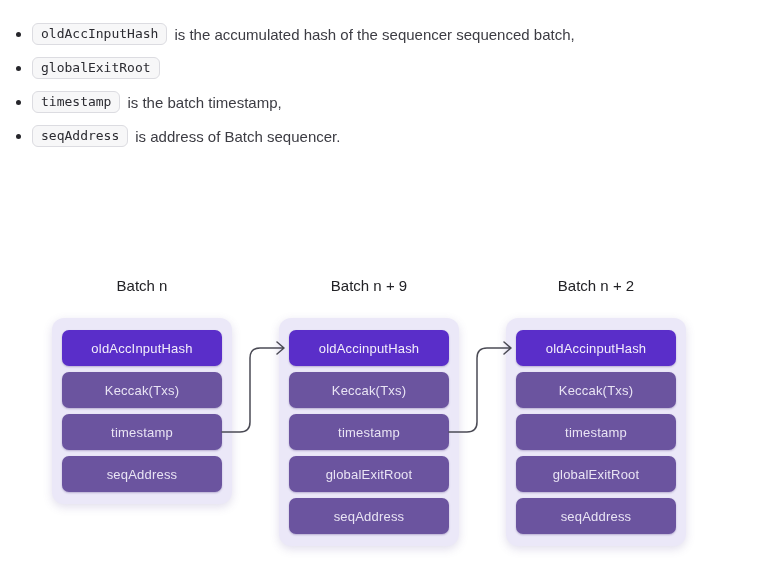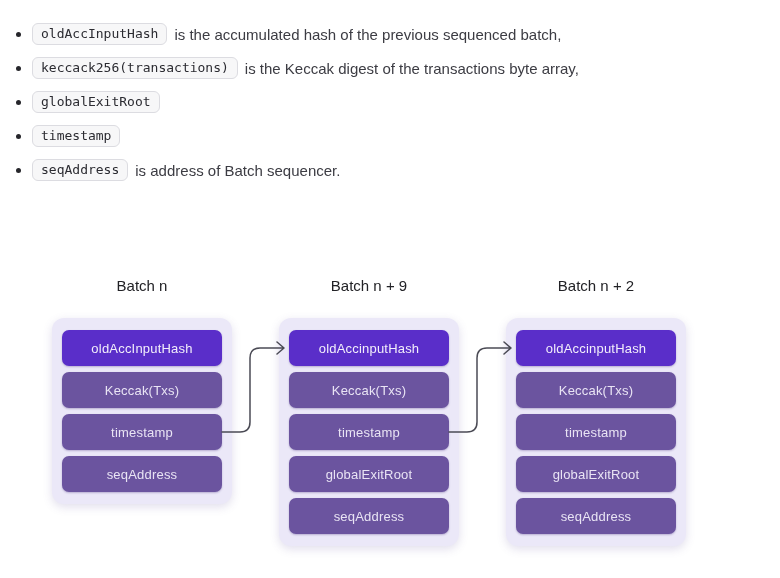--- a/index.html
+++ b/index.html
@@ -108,34 +108,30 @@
 </style>
 </head>
 <body>
 
 <main>
 
   <ul class="bullets">
     <li>
       <span class="dot"></span>
       <code class="chip">oldAccInputHash</code>
-      <span class="bullet-text">is the accumulated hash of the previous sequenced batch,</span>
-    </li>
-    <li>
-      <span class="dot"></span>
-      <code class="chip">keccack256(transactions)</code>
-      <span class="bullet-text">is the Keccak digest of the transactions byte array,</span>
+      <span class="bullet-text">is the accumulated hash of the sequencer sequenced batch,</span>
     </li>
     <li>
       <span class="dot"></span>
       <code class="chip">globalExitRoot</code>
     </li>
     <li>
       <span class="dot"></span>
       <code class="chip">timestamp</code>
+      <span class="bullet-text">is the batch timestamp,</span>
     </li>
     <li>
       <span class="dot"></span>
       <code class="chip">seqAddress</code>
       <span class="bullet-text">is address of Batch sequencer.</span>
     </li>
   </ul>
 
   <section class="diagram">
 

